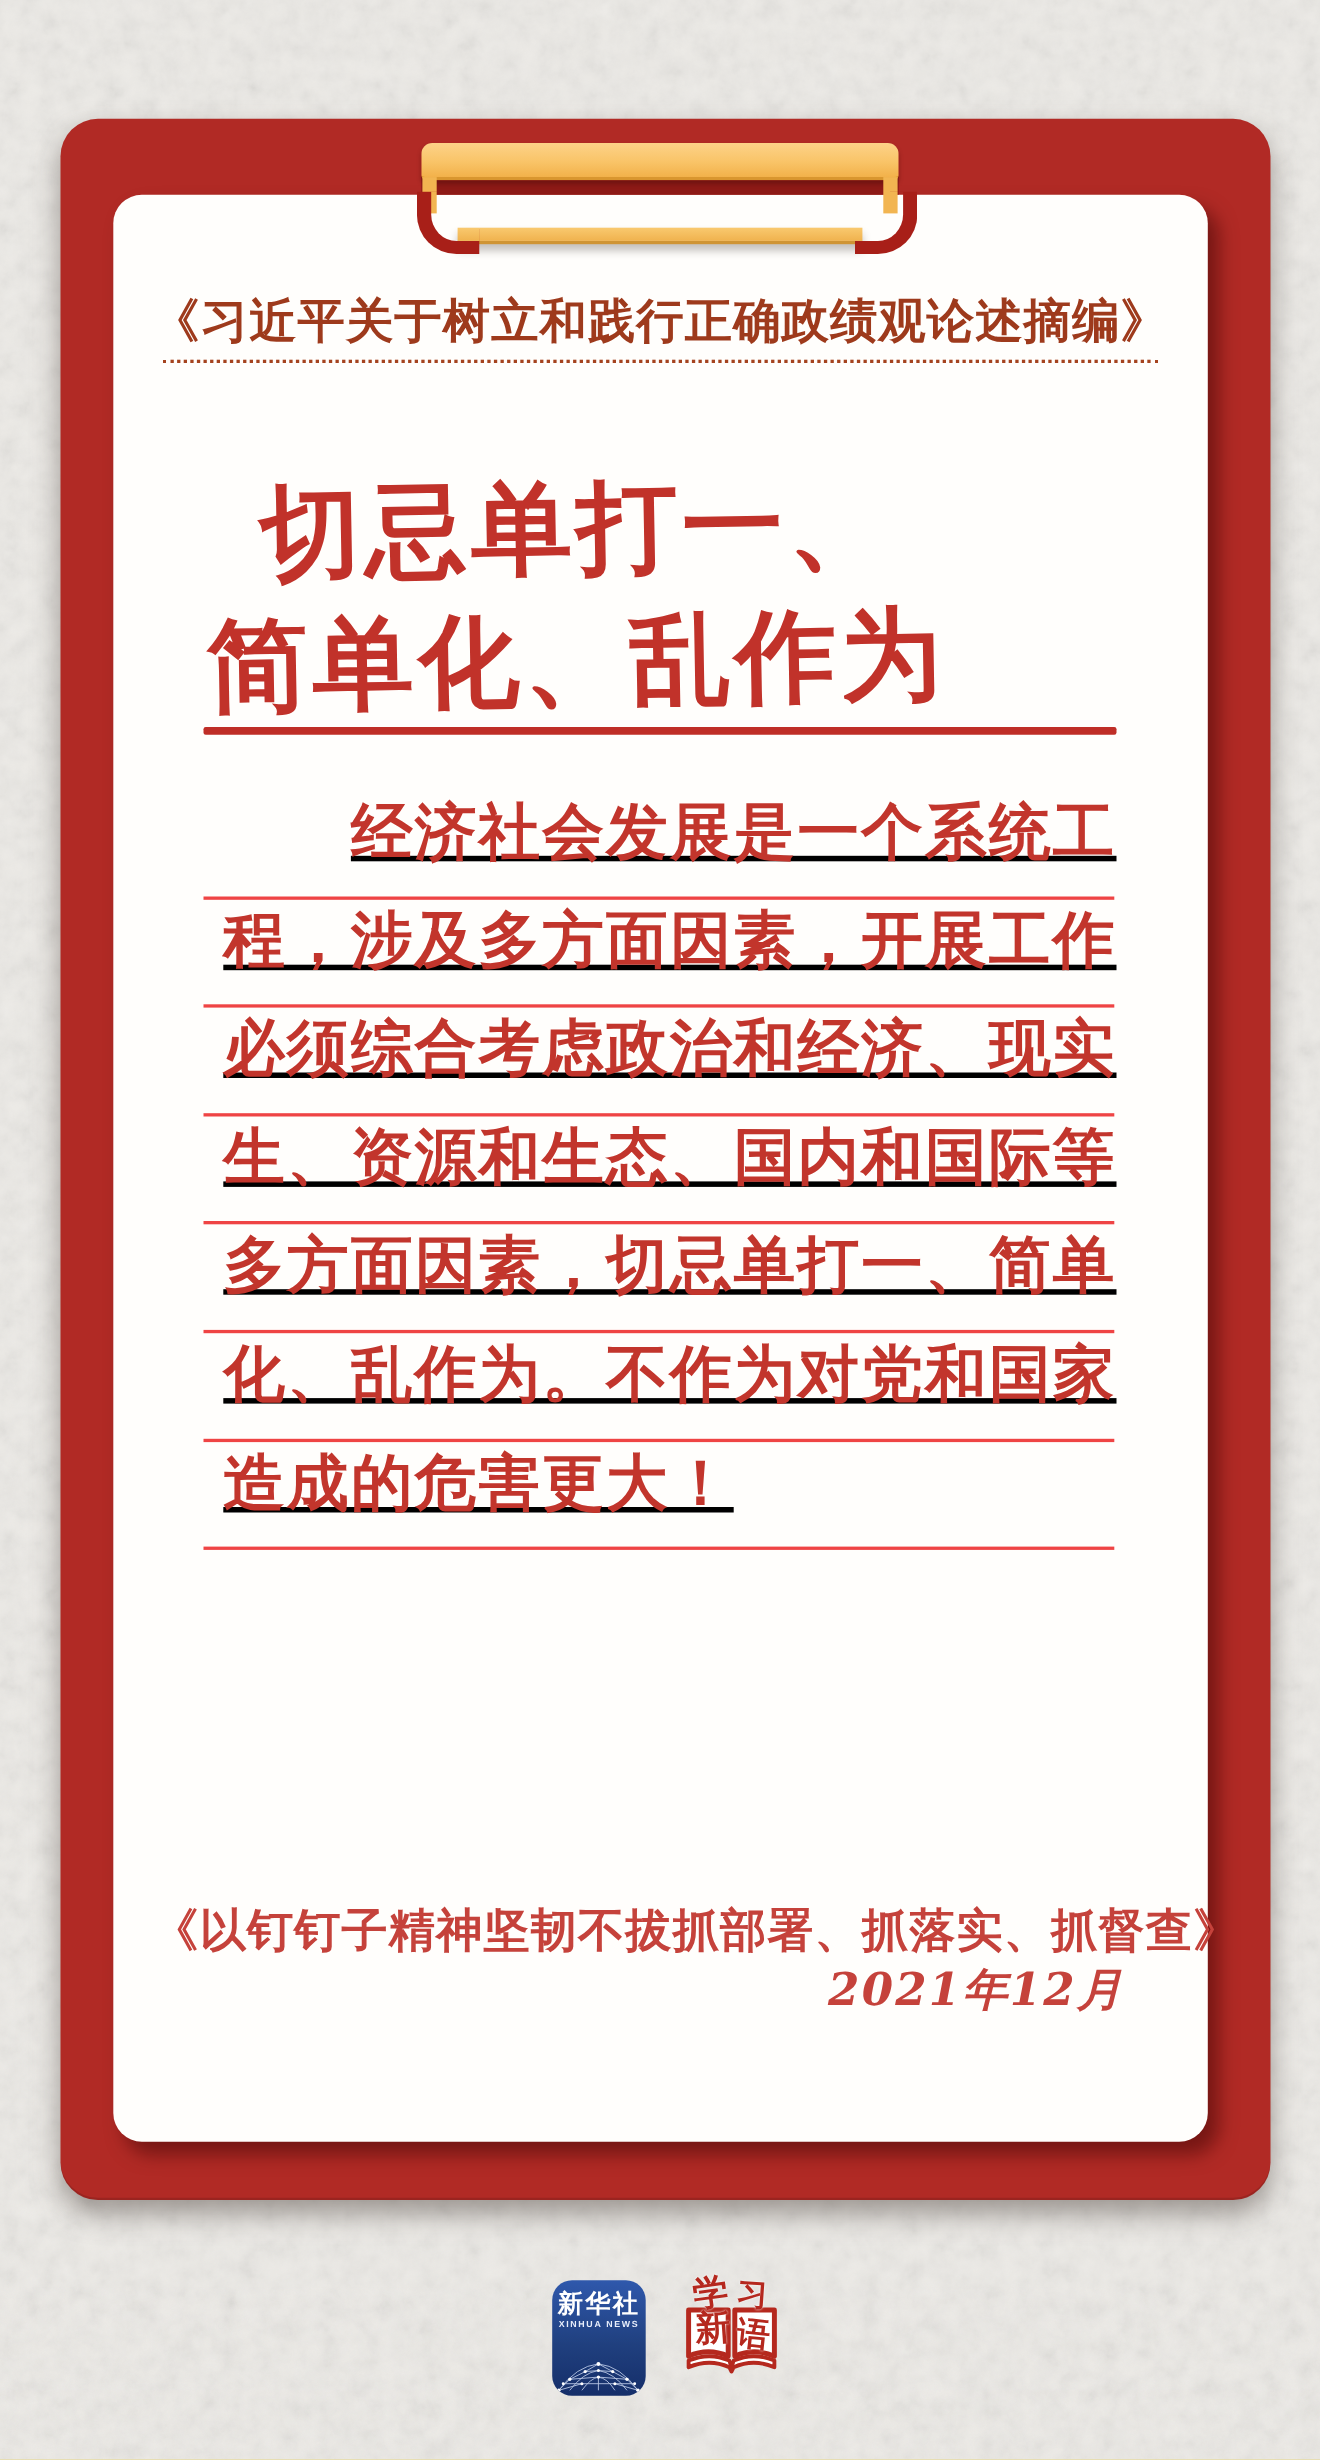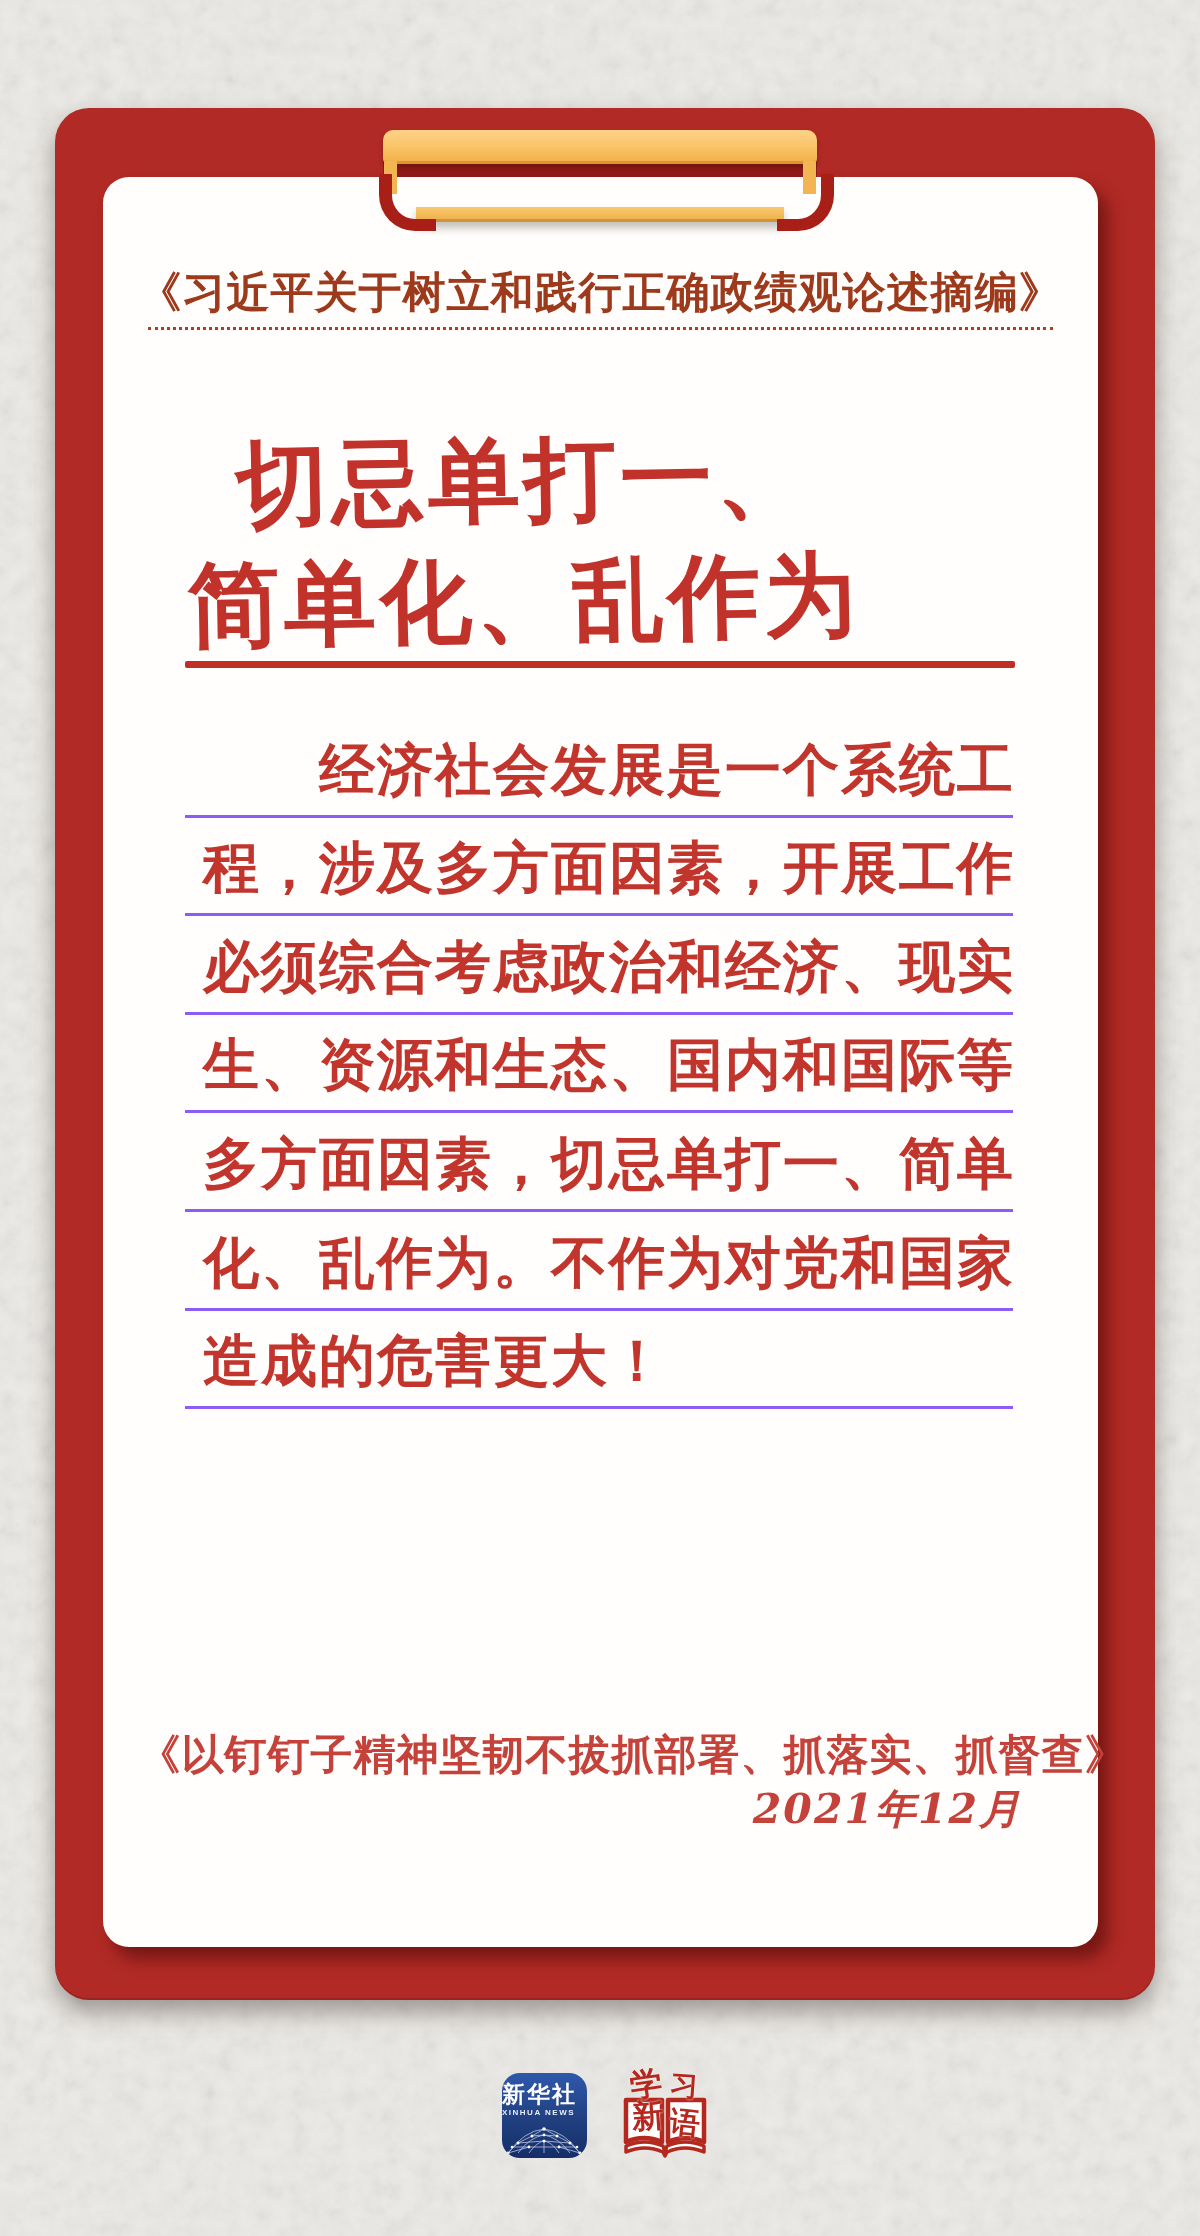--- a/index.html
+++ b/index.html
@@ -63,23 +63,24 @@
   }
   .headline .hl{display:block;transform:rotate(-1deg);}
   .headline-underline{
     position:absolute;left:185px;top:661px;width:830px;height:7px;
     background:#bf2e27;z-index:6;border-radius:2px;
   }
 
   
   .body-block{position:absolute;left:185px;top:719px;width:828px;z-index:6;}
   .body-line{
-    height:98.6px;border-bottom:3px solid #8b5cf6;
-    display:flex;align-items:flex-end;box-sizing:border-box;
+    height:98.6px;border-bottom:3px solid #ef4444;
+    display:flex;box-sizing:border-box;
     padding-left:18px;
+    text-decoration:underline;
   }
   .body-line span{
     display:block;margin-bottom:6px;
     font-size:56px;font-weight:700;letter-spacing:2px;color:#c2352c;
     white-space:nowrap;
   }
   .body-line.indent span{padding-left:116px;}
 
   
   .citation-title{
@@ -88,23 +89,23 @@
     font-size:42px;font-weight:600;color:#c5423b;letter-spacing:1px;
   }
   .citation-date{
     position:absolute;left:103px;top:1782px;width:919px;z-index:6;
     text-align:right;font-family:"DejaVu Serif",serif;font-style:italic;
     font-size:41px;font-weight:600;color:#c5423b;letter-spacing:2px;
   }
 
   
   .xinhua-logo{
-    position:absolute;left:502px;top:2073px;width:85px;height:85px;z-index:6;
+    position:absolute;left:502px;top:2073px;width:85px;height:105px;z-index:6;
     border-radius:18px;background:linear-gradient(180deg,#2f58ac 0%,#20407f 55%,#152e69 100%);
-    overflow:hidden;text-align:left;
+    overflow:hidden;text-align:center;
   }
   .xinhua-cn{display:block;margin-top:9px;color:#ffffff;font-size:23px;font-weight:800;letter-spacing:2px;line-height:24px;}
   .xinhua-en{display:block;margin-top:2px;color:#e8eefb;font-size:8px;font-weight:700;letter-spacing:1.5px;line-height:9px;}
   .xinhua-net{position:absolute;left:0;bottom:1px;width:85px;height:38px;}
 
   .xuexi-logo{position:absolute;left:622px;top:2068px;width:86px;height:92px;z-index:6;}
   .xuexi-book{position:absolute;left:0;top:26px;width:86px;height:66px;}
   .xuexi-char{
     position:absolute;color:#b5281e;font-weight:900;
     font-family:"DejaVu Serif",serif;line-height:1;

